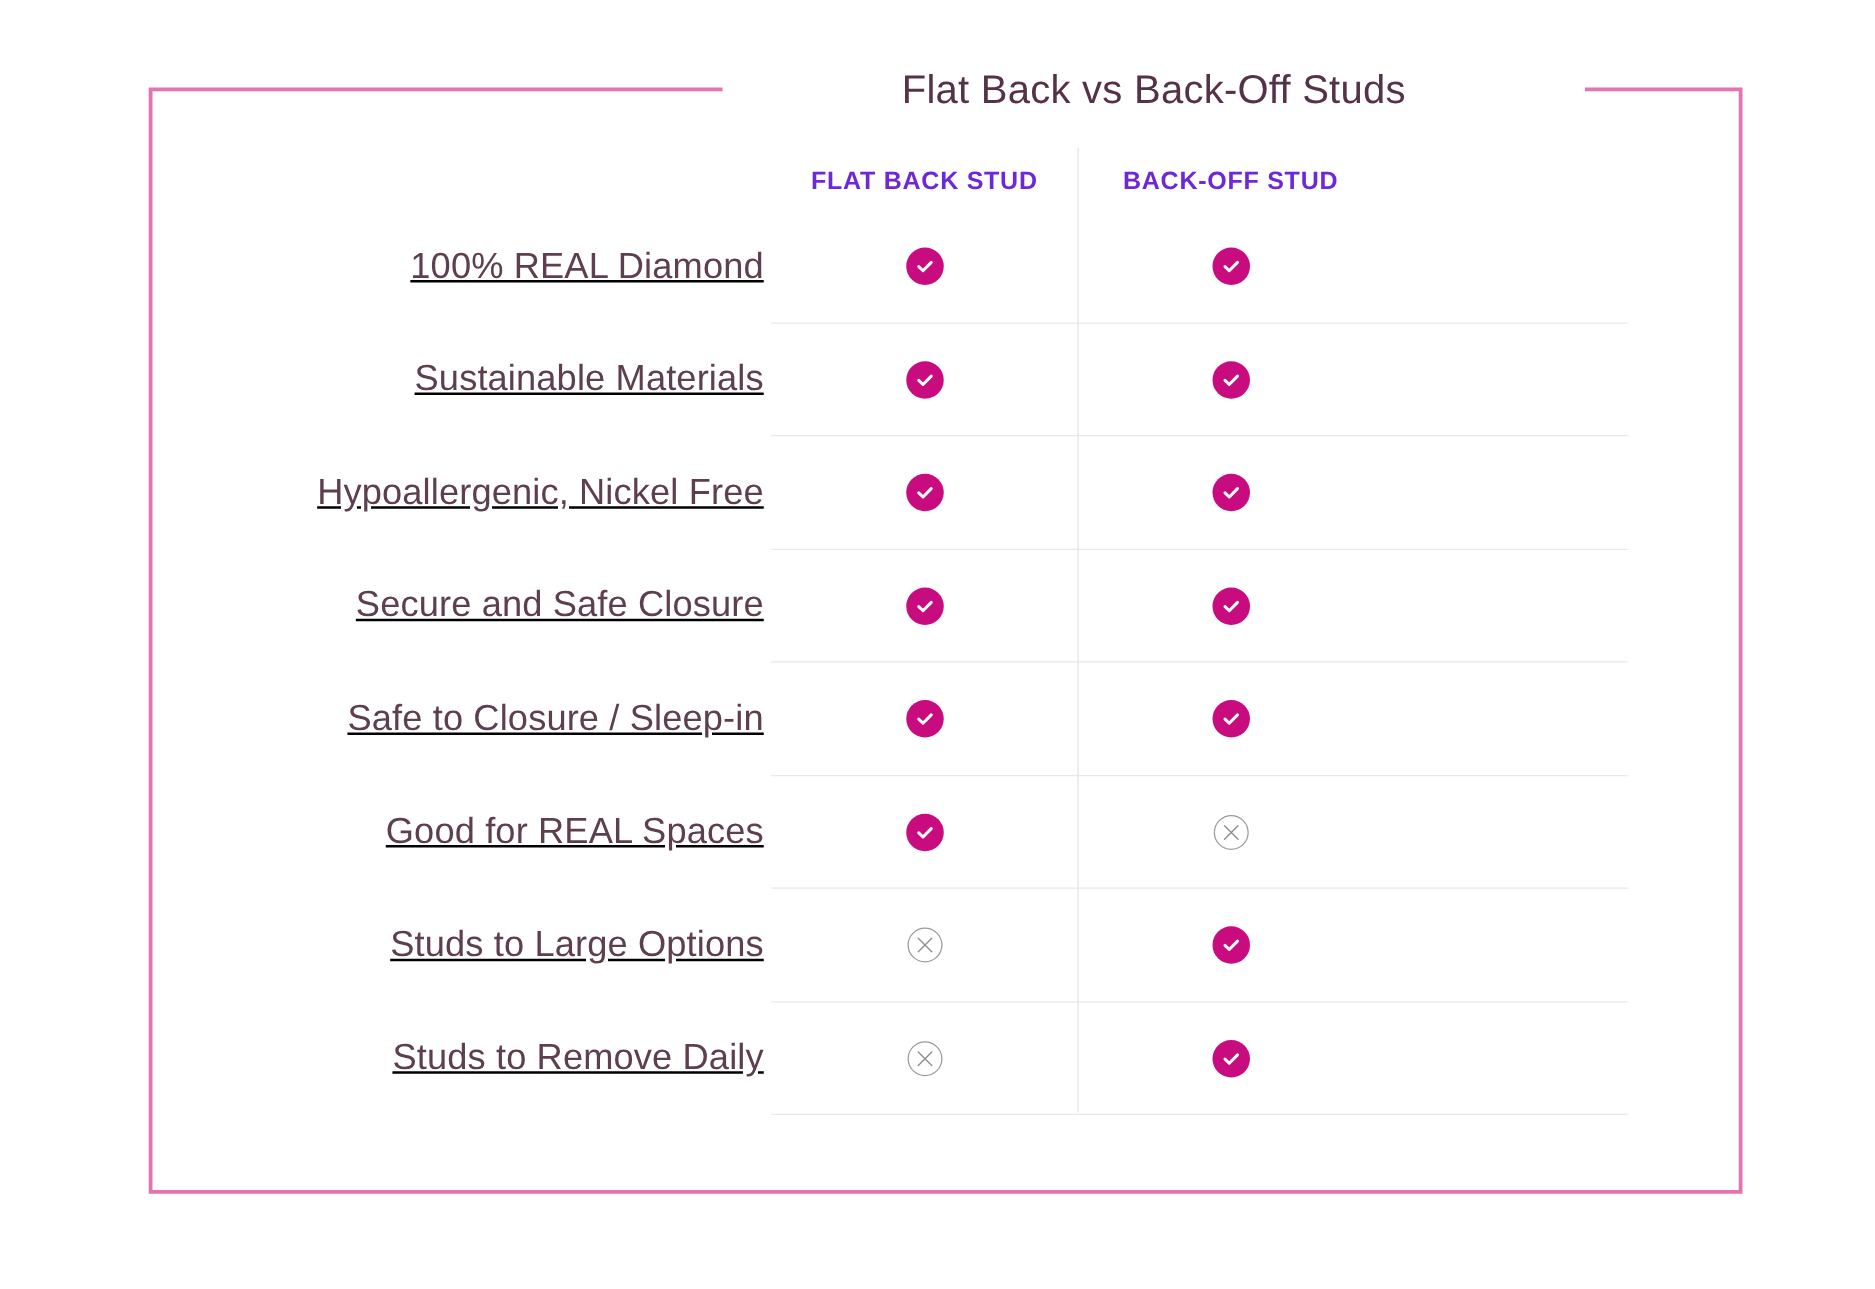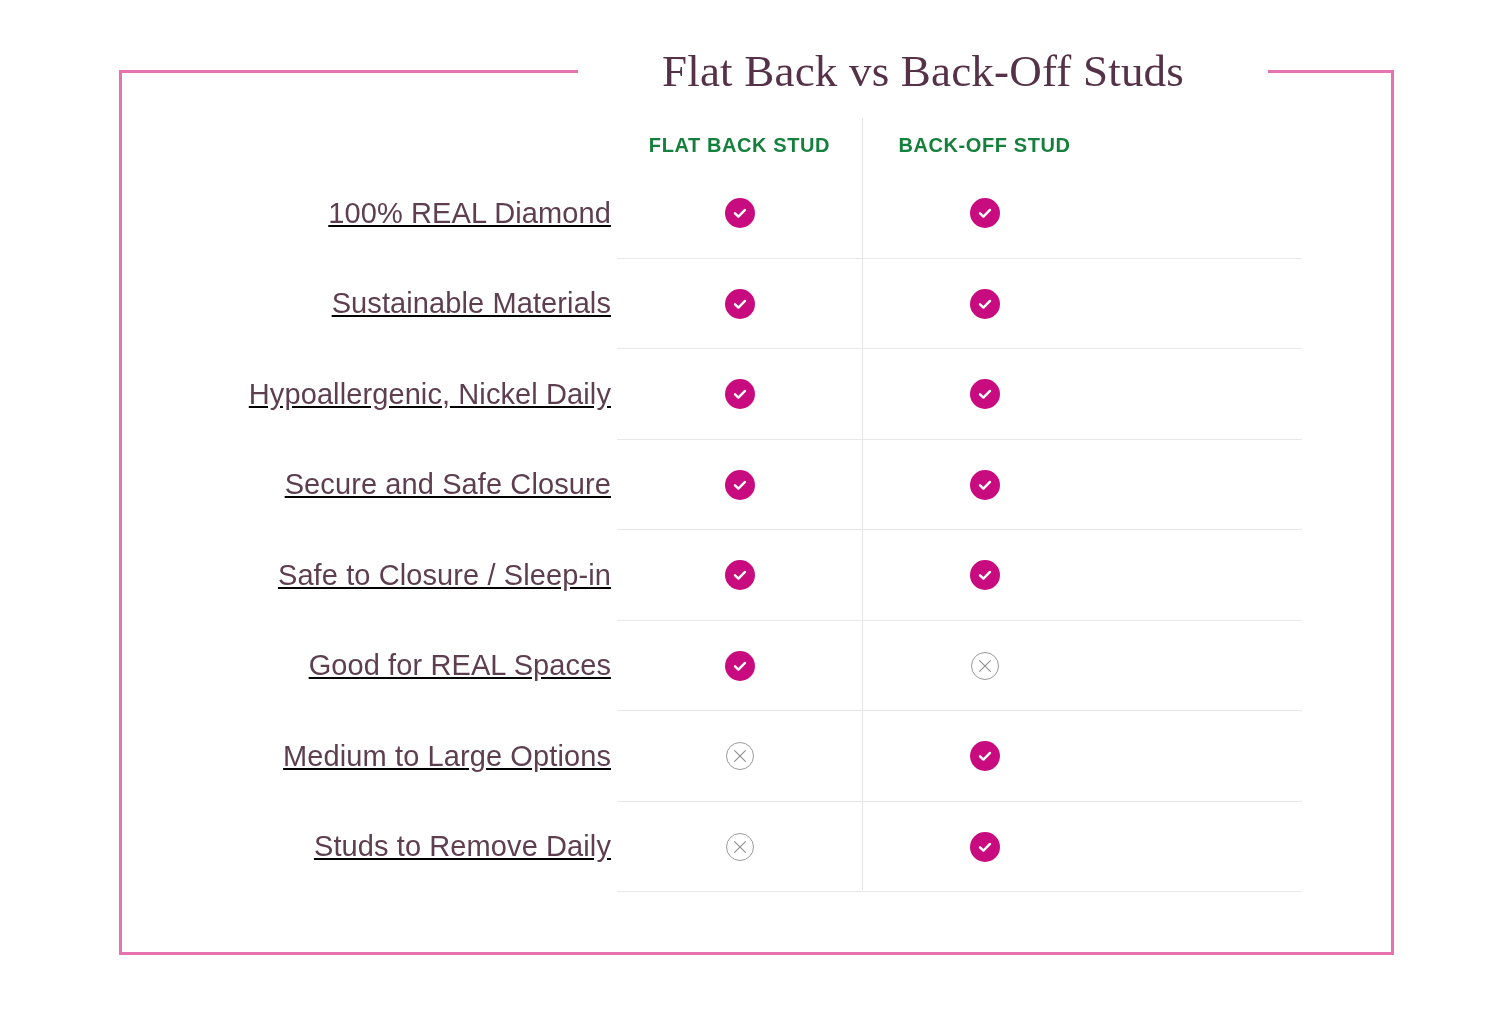--- a/index.html
+++ b/index.html
@@ -47,22 +47,22 @@
   .title {
     position: absolute;
     left: 578px;
     top: 40px;
     width: 690px;
     height: 62px;
     z-index: 3;
     display: flex;
     align-items: center;
     justify-content: center;
-    font-family: Liberation Serif, serif;
-    font-size: 45px;
+    font-family: Liberation Sans, sans-serif;
+    font-size: 32px;
     font-weight: 400;
     color: #553247;
     letter-spacing: 0.2px;
     white-space: nowrap;
   }
 
   
   .table {
     position: absolute;
     left: 119px;
@@ -85,21 +85,21 @@
     flex: none;
   }
   .col-head {
     width: 245px;
     flex: none;
     display: flex;
     align-items: center;
     justify-content: center;
     font-size: 20px;
     font-weight: 700;
-    color: #15803d;
+    color: #6d28d9;
     letter-spacing: 0.6px;
     text-transform: uppercase;
   }
 
   
   .v-divider {
     position: absolute;
     left: 743px;
     top: 48px;
     width: 1px;
@@ -231,21 +231,21 @@
           <div class="cell">
             <span class="icon-check">
               <svg width="18" height="18" viewBox="0 0 18 18" aria-hidden="true">
                 <path d="M4 9.3 L7.4 12.6 L14 5.9" fill="none" stroke="#ffffff" stroke-width="2.4" stroke-linecap="round" stroke-linejoin="round"></path>
               </svg>
             </span>
           </div>
           <div class="row-sep"></div>
         </div>
         <div class="row">
-          <div class="row-label">Hypoallergenic, Nickel Daily</div>
+          <div class="row-label">Hypoallergenic, Nickel Free</div>
           <div class="cell">
             <span class="icon-check">
               <svg width="18" height="18" viewBox="0 0 18 18" aria-hidden="true">
                 <path d="M4 9.3 L7.4 12.6 L14 5.9" fill="none" stroke="#ffffff" stroke-width="2.4" stroke-linecap="round" stroke-linejoin="round"></path>
               </svg>
             </span>
           </div>
           <div class="cell">
             <span class="icon-check">
               <svg width="18" height="18" viewBox="0 0 18 18" aria-hidden="true">
@@ -303,21 +303,21 @@
           <div class="cell">
             <span class="icon-cross">
               <svg width="18" height="18" viewBox="0 0 18 18" aria-hidden="true">
                 <path d="M3.6 3.6 L14.4 14.4 M14.4 3.6 L3.6 14.4" fill="none" stroke="#8e8e8e" stroke-width="1.1" stroke-linecap="round"></path>
               </svg>
             </span>
           </div>
           <div class="row-sep"></div>
         </div>
         <div class="row">
-          <div class="row-label">Medium to Large Options</div>
+          <div class="row-label">Studs to Large Options</div>
           <div class="cell">
             <span class="icon-cross">
               <svg width="18" height="18" viewBox="0 0 18 18" aria-hidden="true">
                 <path d="M3.6 3.6 L14.4 14.4 M14.4 3.6 L3.6 14.4" fill="none" stroke="#8e8e8e" stroke-width="1.1" stroke-linecap="round"></path>
               </svg>
             </span>
           </div>
           <div class="cell">
             <span class="icon-check">
               <svg width="18" height="18" viewBox="0 0 18 18" aria-hidden="true">

